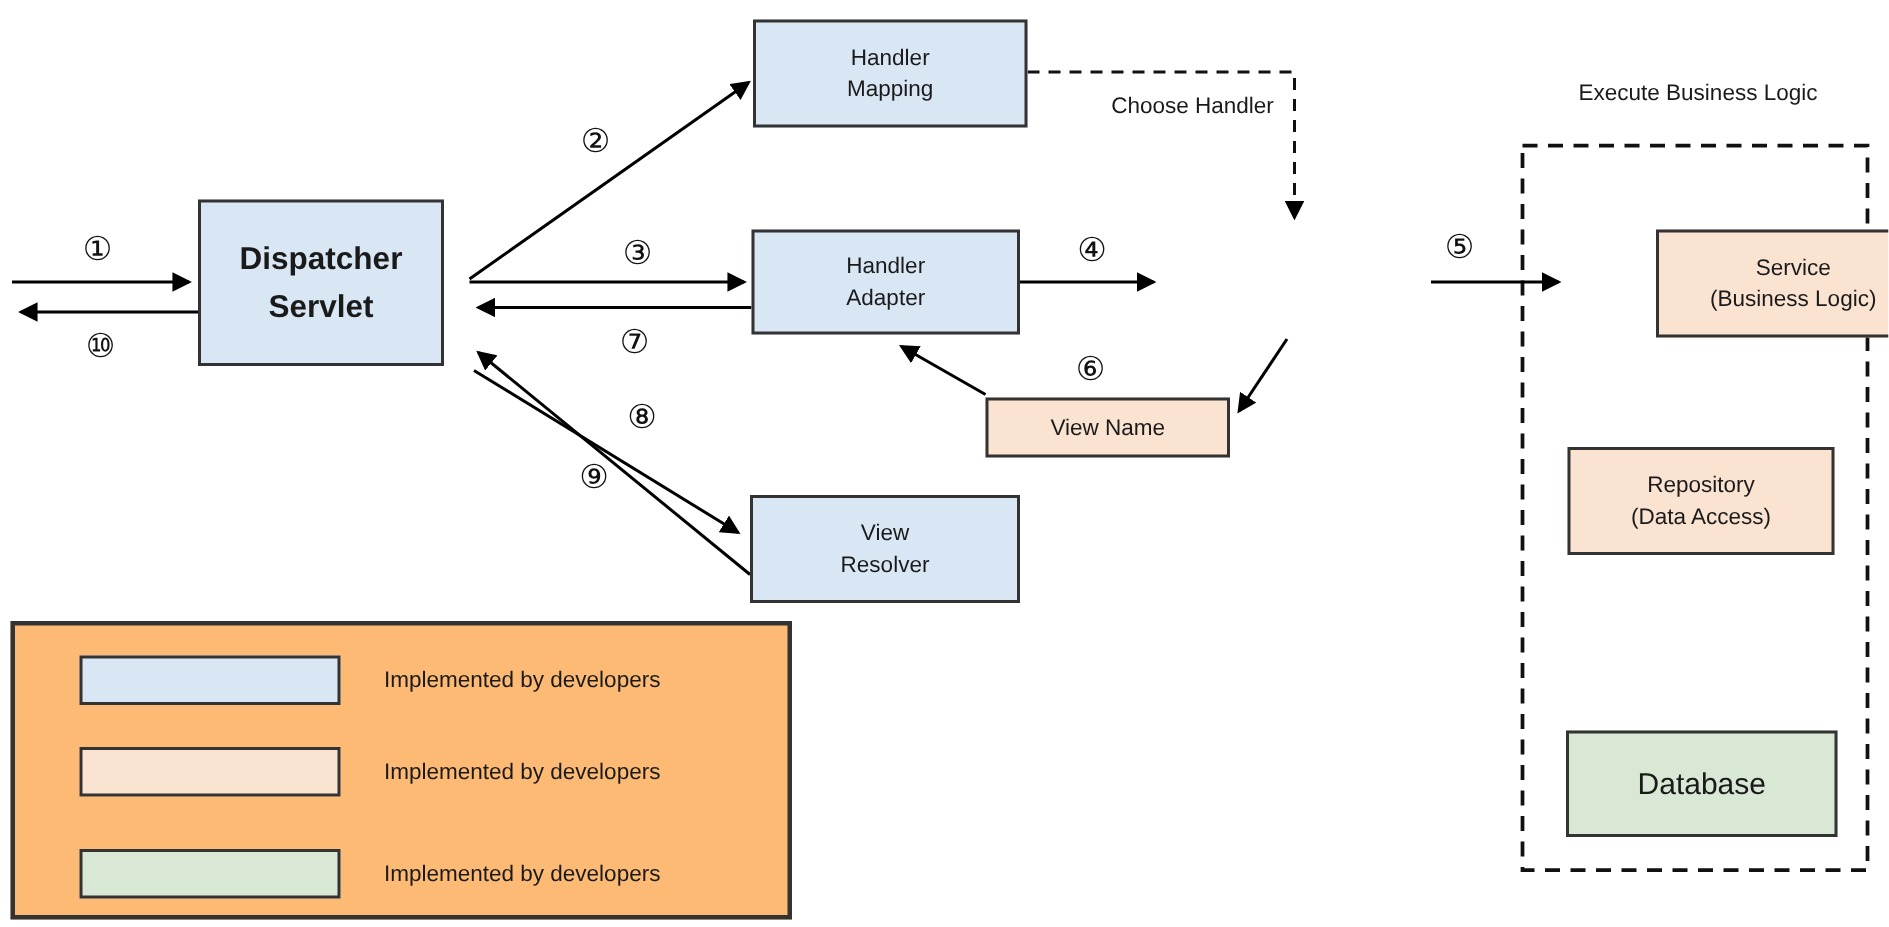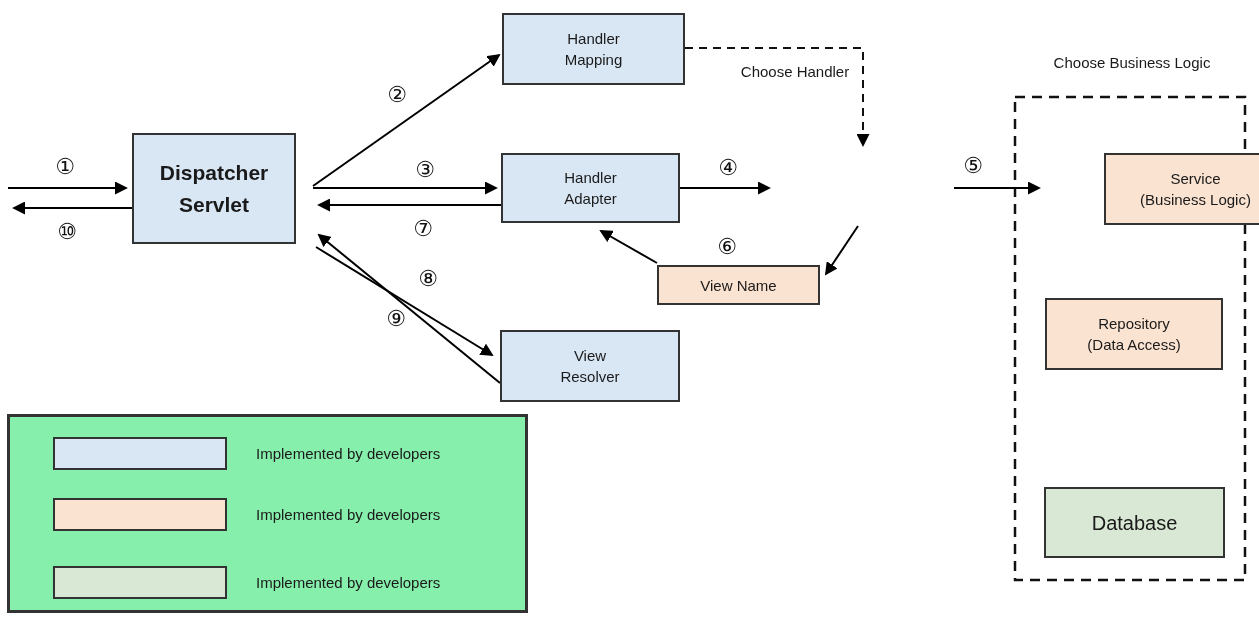--- a/index.html
+++ b/index.html
@@ -32,21 +32,21 @@
     font-size:15px;white-space:nowrap;z-index:2;
   }
   .step{
     position:absolute;transform:translate(-50%,-50%);
     font-size:22px;line-height:1;
     font-family:"DejaVu Sans", sans-serif;
     color:#111111;z-index:3;
   }
   #legend{
     position:absolute;left:7px;top:414px;width:521px;height:199px;
-    box-sizing:border-box;border:3px solid #333333;background:#86efac;z-index:2;
+    box-sizing:border-box;border:3px solid #333333;background:#fdba74;z-index:2;
   }
   .legend-row{position:absolute;left:0;width:100%;height:33px;}
   .legend-swatch{
     position:absolute;left:43px;top:0;width:174px;height:33px;
     box-sizing:border-box;border:2px solid #333333;
   }
   .legend-label{
     position:absolute;left:246px;top:0;height:33px;line-height:33px;
     font-size:15px;white-space:nowrap;
   }
@@ -113,21 +113,21 @@
   <div class="node fill-peach" style="left:1045px;top:298px;width:178px;height:72px;">
     <span>Repository
 (Data Access)</span>
   </div>
 
   <div class="node fill-green node--database" style="left:1044px;top:459px;width:181px;height:71px;margin-top:28px;">
     <span>Database</span>
   </div>
 
   <div class="float-label" style="left:795px;top:27px;margin-top:44px;">Choose Handler</div>
-  <div class="float-label" style="left:1132px;top:62px;">Choose Business Logic</div>
+  <div class="float-label" style="left:1132px;top:62px;">Execute Business Logic</div>
 
   <span class="step" style="left:65px;top:167px;">①</span>
   <span class="step" style="left:397px;top:95px;">②</span>
   <span class="step" style="left:425px;top:170px;">③</span>
   <span class="step" style="left:728px;top:168px;">④</span>
   <span class="step" style="left:973px;top:166px;">⑤</span>
   <span class="step" style="left:727px;top:247px;">⑥</span>
   <span class="step" style="left:423px;top:229px;">⑦</span>
   <span class="step" style="left:428px;top:279px;">⑧</span>
   <span class="step" style="left:396px;top:319px;">⑨</span>

